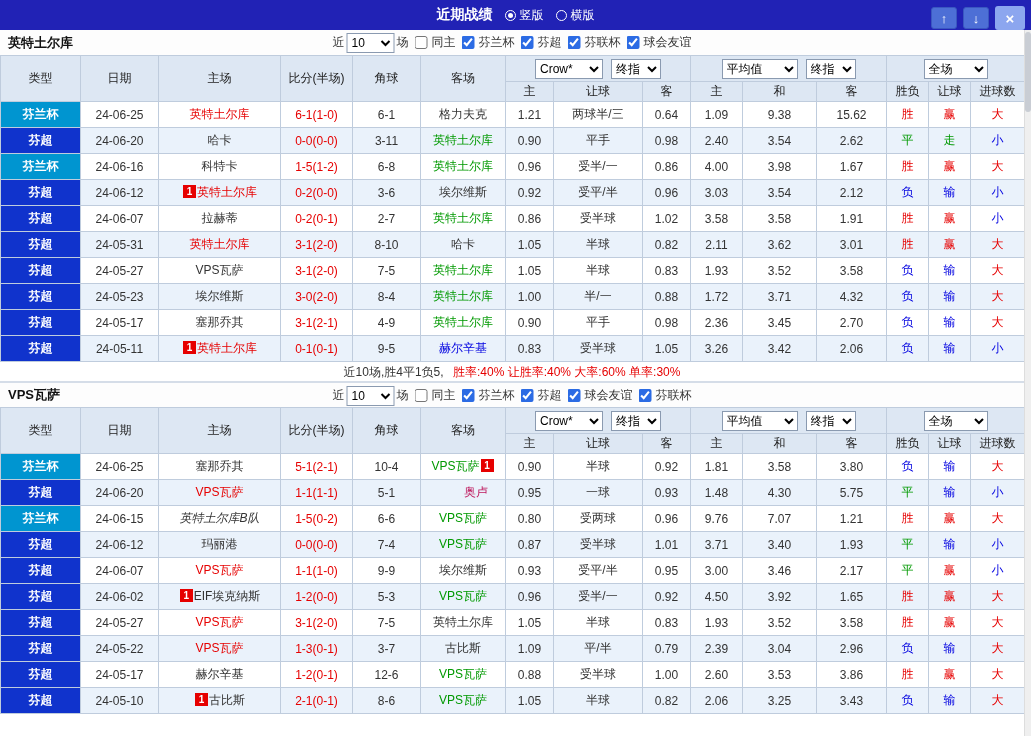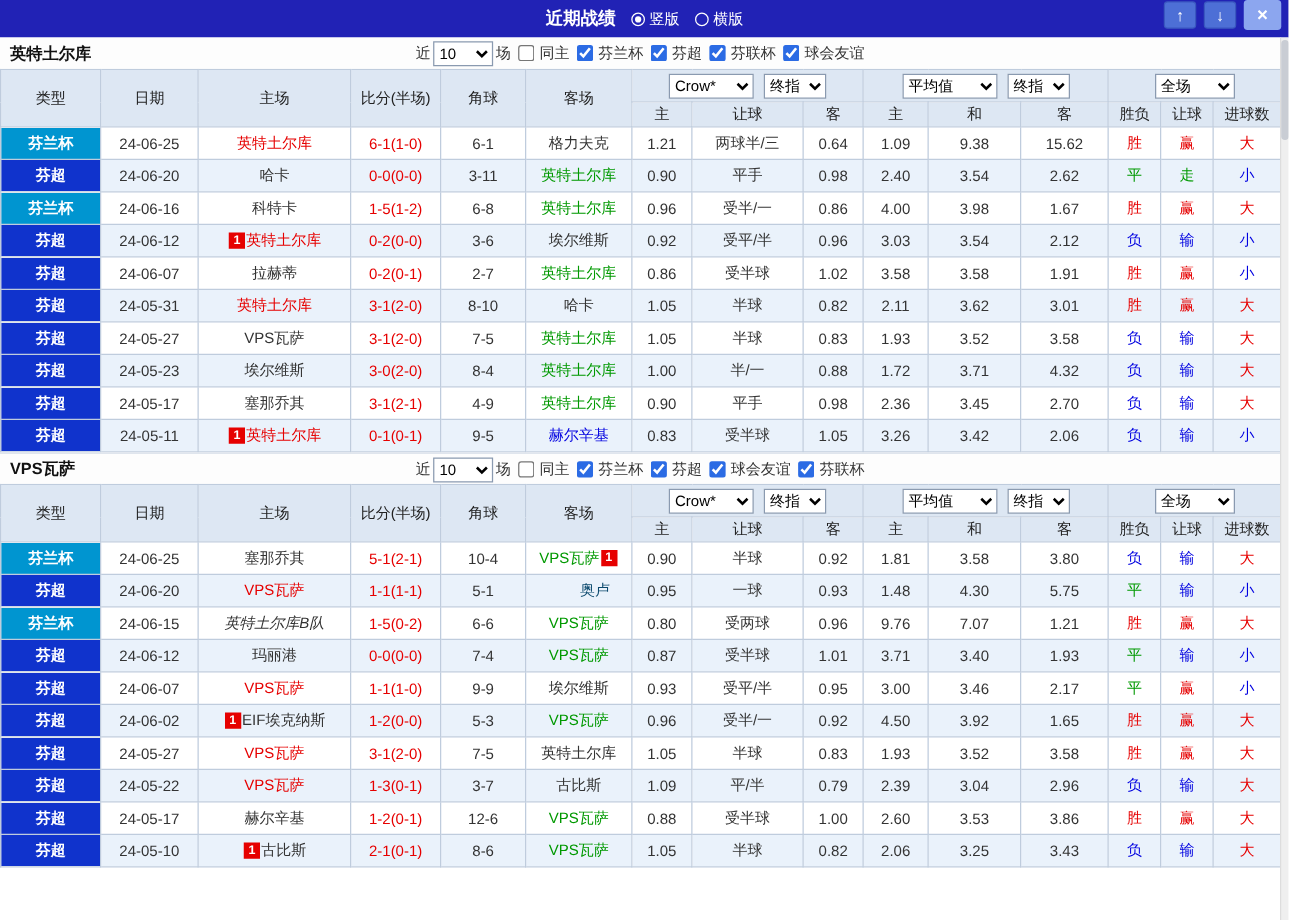--- a/index.html
+++ b/index.html
@@ -1,21 +1,21 @@
 <!DOCTYPE html>
 <html><head>
 <meta charset="utf-8">
 <style>
   * { box-sizing: border-box; margin: 0; padding: 0; }
   html,body { background:#fff; }
   body { font-family: "Liberation Sans", "DejaVu Sans", sans-serif; }
   .app { position:relative; width:1031px; height:736px; background:#fff; overflow:hidden; font-size:12px; color:#333; }
 
   
-  .titlebar { height:30px; background:#2122b5; display:flex; align-items:flex-start; position:relative; padding:0 4px; }
+  .titlebar { height:30px; background:#2122b5; display:flex; align-items:flex-end; position:relative; padding:0 4px; }
   .title-group { position:absolute; left:50%; top:0; height:30px; transform:translateX(-50%); display:flex; align-items:center; gap:12px; color:#fff; white-space:nowrap; }
   .title { font-weight:bold; font-size:14px; }
   .radio-opt { display:inline-flex; align-items:center; gap:4px; cursor:pointer; }
   .radio-dot { width:11px; height:11px; border:1px solid #fff; border-radius:50%; position:relative; display:inline-block; }
   .radio-dot.checked::after { content:""; position:absolute; left:2px; top:2px; right:2px; bottom:2px; background:#fff; border-radius:50%; }
   .tb-buttons { margin-left:auto; display:flex; gap:6px; align-items:center; padding-right:2px; }
   .nav-btn { width:26px; height:22px; border:1px solid #3a57c0; background:#4d6fd6; color:#fff; border-radius:3px; font-size:13px; font-weight:bold; line-height:1; cursor:pointer; }
   .close-btn { width:30px; height:24px; border:0; background:#8ca6ef; color:#fff; border-radius:3px; font-size:15px; font-weight:bold; line-height:1; cursor:pointer; }
 
   
@@ -322,20 +322,24 @@
               <td>1.05</td>
               <td>3.26</td>
               <td>3.42</td>
               <td>2.06</td>
               <td style="color: rgb(0, 0, 224);">负</td>
               <td style="color: rgb(0, 0, 224);">输</td>
               <td style="color: rgb(0, 0, 224);">小</td>
             </tr>
           </tbody>
       </table>
+      <div class="summary">
+        <span class="sum-pre">近10场,胜4平1负5,</span>
+        <span class="sum-stats">胜率:40% 让胜率:40% 大率:60% 单率:30%</span>
+      </div>
     </div>
 
     <div class="section section-2">
       <div class="team-bar">
         <span class="team-name">VPS瓦萨</span>
         <span class="filter-bar">
             <span>近</span>
             <select class="count-select"><option>10</option></select>
             <span>场</span>
             <label class="chk">
@@ -425,21 +429,21 @@
               <td style="color: rgb(0, 0, 224);">负</td>
               <td style="color: rgb(0, 0, 224);">输</td>
               <td style="color: rgb(230, 0, 0);">大</td>
             </tr>
             <tr>
               <td class="league" style="background: rgb(16, 51, 204);">芬超</td>
               <td>24-06-20</td>
               <td class="team"><span style="color: rgb(230, 0, 0);">VPS瓦萨</span></td>
               <td class="score">1-1(1-1)</td>
               <td>5-1</td>
-              <td class="team"><span style="color: #0c4a6e; margin-left: 26px;">奥卢</span></td>
+              <td class="team"><span style="color: #be185d; margin-left: 26px;">奥卢</span></td>
               <td>0.95</td>
               <td>一球</td>
               <td>0.93</td>
               <td>1.48</td>
               <td>4.30</td>
               <td>5.75</td>
               <td style="color: rgb(0, 153, 0);">平</td>
               <td style="color: rgb(0, 0, 224);">输</td>
               <td style="color: rgb(0, 0, 224);">小</td>
             </tr>

